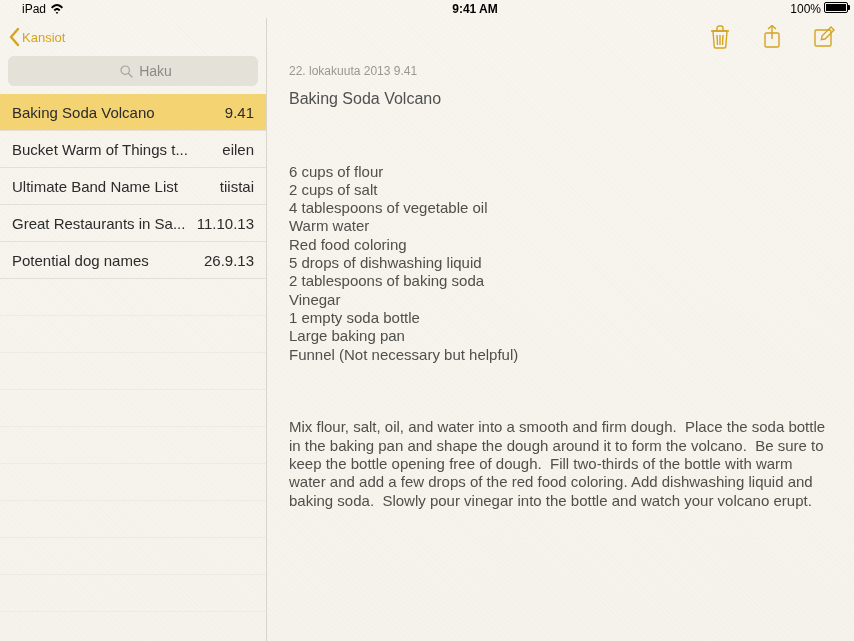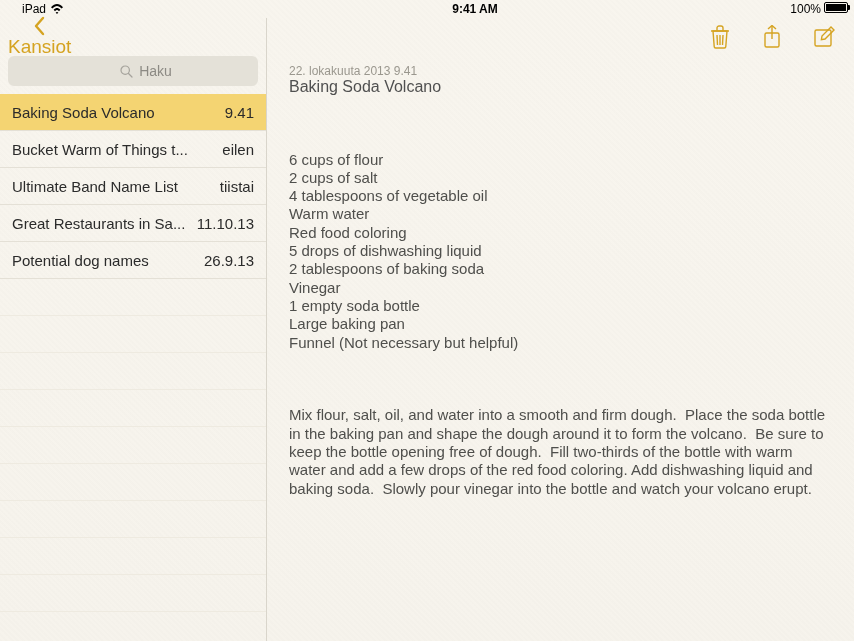--- a/index.html
+++ b/index.html
@@ -24,21 +24,21 @@
 .battery:after { content:""; position:absolute; right:-3px; top:2px; width:2px; height:5px; background:#000; border-radius:0 1px 1px 0;}
 .battery .fill { position:absolute; left:1px; top:1px; bottom:1px; right:1px; background:#000; }
 
 
 .app { position:absolute; top:18px; left:0; right:0; bottom:0; display:flex; }
 .sidebar { width:267px; border-right:1px solid #d9d5cb; display:flex; flex-direction:column; }
 .content { flex:1; display:flex; flex-direction:column; }
 
 
 .side-hdr { height:38px; display:flex; align-items:center; padding:0 8px; }
-.back-btn { display:flex; align-items:center; color:#d5a321; font-size:19px; cursor:pointer;flex-direction:column; }
+.back-btn { display:flex; align-items:center; color:#d5a321; font-size:13px; cursor:pointer; }
 .back-btn svg { margin-right:2px; }
 .searchbox { margin:0 8px 8px 8px; height:30px; background:#e4e1d8; border-radius:6px;
   display:flex; align-items:center; justify-content:center; color:#8c8a84; font-size:14px; gap:6px;padding-left:26px;}
 .searchbox svg { opacity:.7; }
 
 
 .note-list { flex:1; overflow:hidden; }
 .note-row { height:37px; display:flex; align-items:center; padding:0 12px;
   border-bottom:1px solid #e4e0d6; font-size:15px; color:#2b2b2b; cursor:pointer;}
 .note-row.selected { background:#f4d472; }
@@ -48,21 +48,21 @@
 
 
 .toolbar { height:38px; display:flex; align-items:center; justify-content:flex-end; gap:28px;
   padding:0 18px; }
 .toolbar .tbtn { width:24px; height:24px; display:flex; align-items:center; justify-content:center;
   color:#d5a321; cursor:pointer; }
 .toolbar svg { stroke:#d5a321; fill:none; stroke-width:1.4; }
 
 
 .note-body { padding:8px 22px 0 22px; color:#5a5a57; }
-.note-date { font-size:12px; color:#9a978e; margin-bottom:0; }
+.note-date { font-size:12px; color:#9a978e; margin-bottom:12px; }
 .note-title { font-size:16px; color:#505050; margin-bottom:18px; }
 .note-text { font-size:15px; color:#4f4f4c; line-height:1.22; white-space:pre-wrap; }
 .note-text p { margin-bottom:18px; }
 </style>
 </head>
 <body>
 
 <div class="status-bar">
   <div class="status-left">
     <span>iPad</span>

